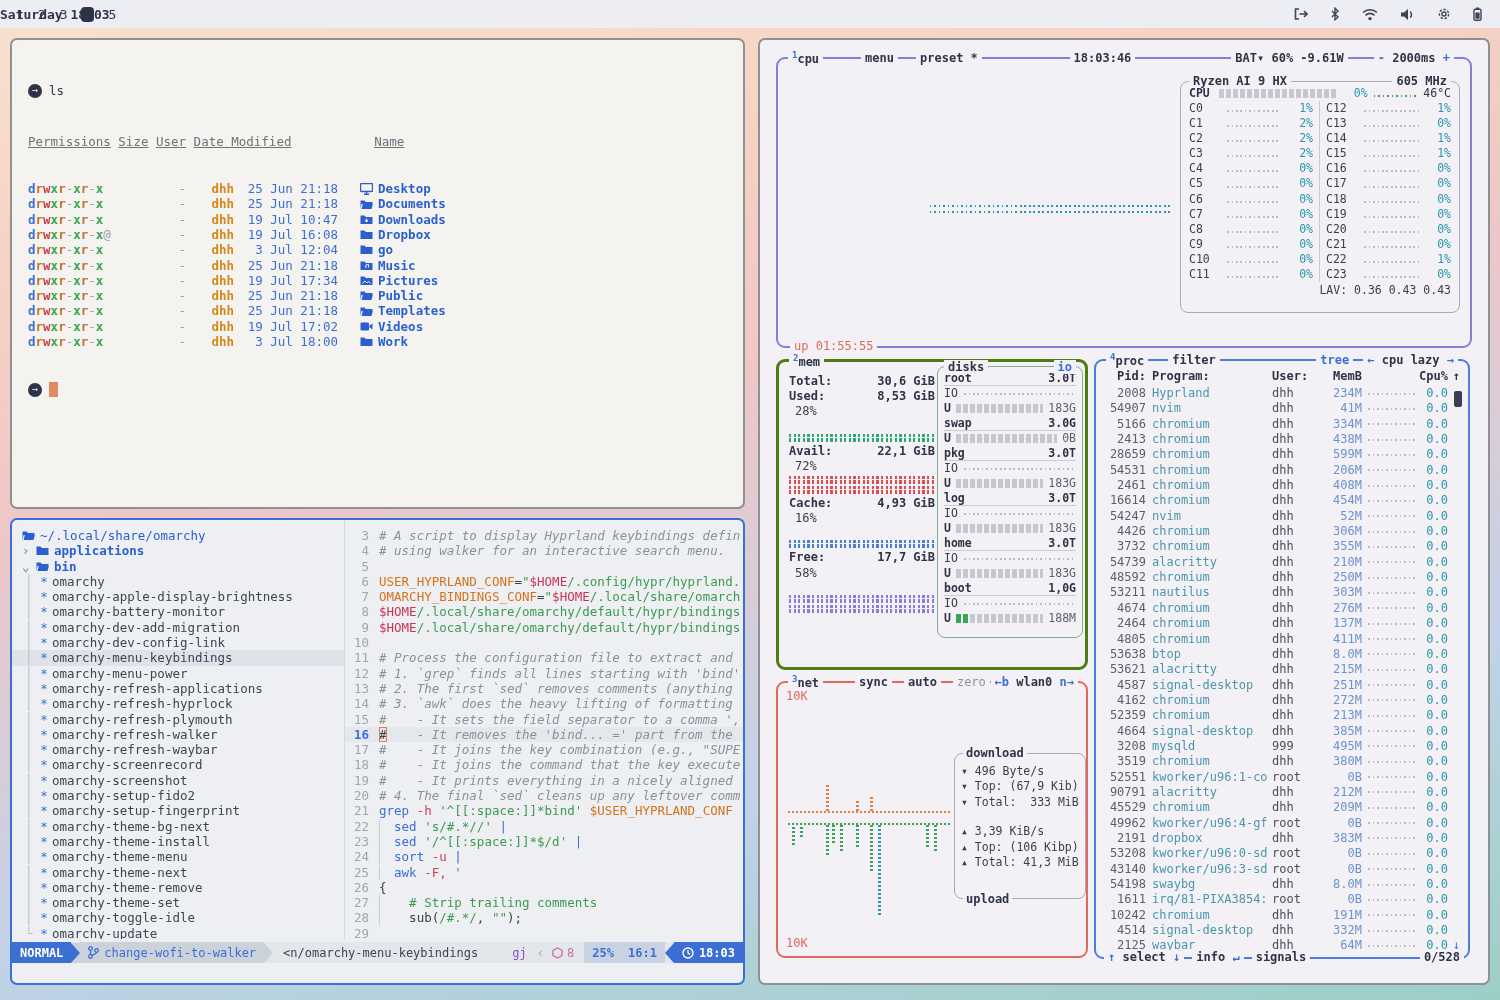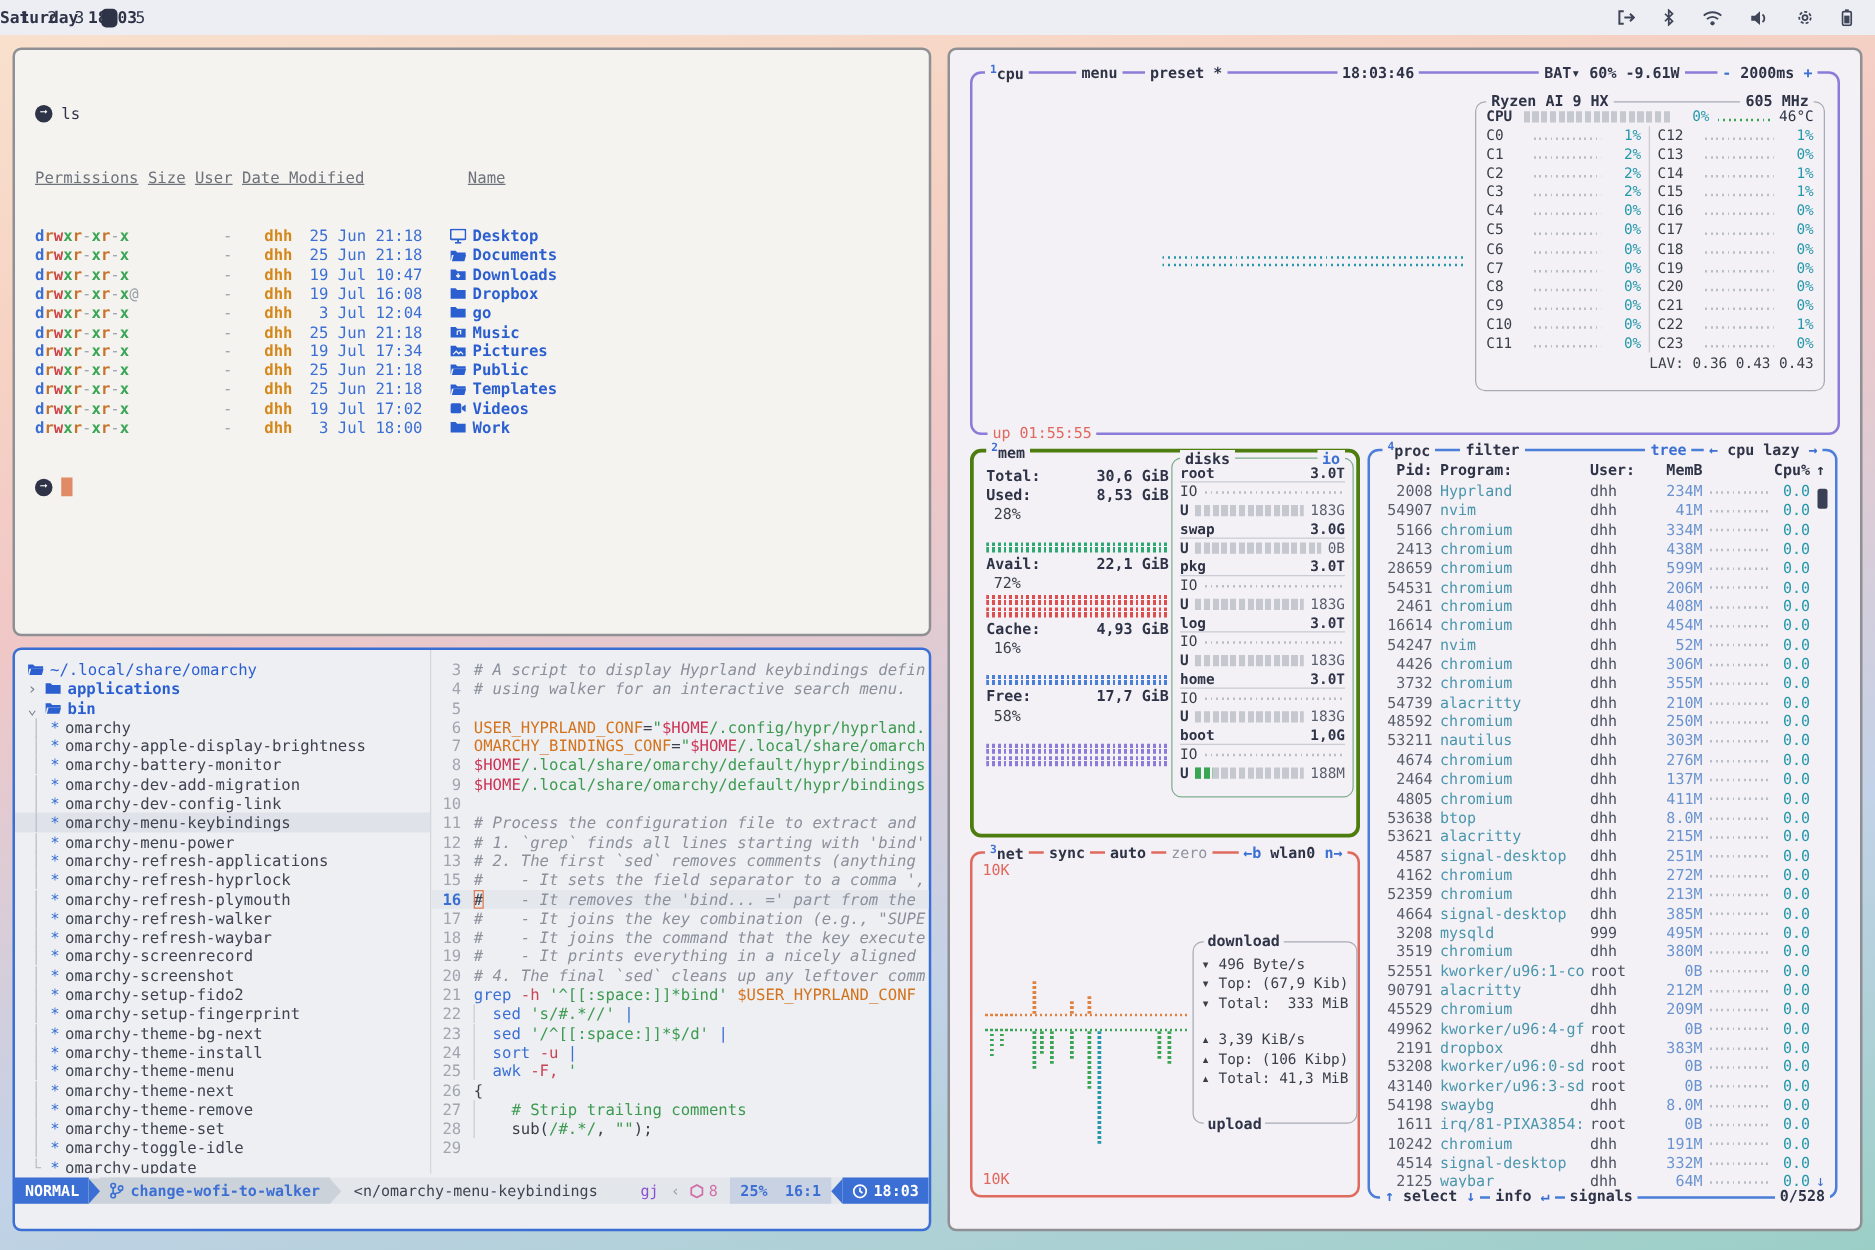--- a/index.html
+++ b/index.html
@@ -67,21 +67,21 @@
   .tk-pp{color:#3b6fd4}
   .tk-gd{color:#c9cdd6}
   .tk-cur{outline:1.6px solid #e07a4f;outline-offset:-1px}
   .statusline{position:absolute;left:0;bottom:20px;width:100%;height:21px;background:#e3e6eb;
               display:flex;align-items:center;font-size:12px}
   .seg{height:21px;display:flex;align-items:center;padding:0 8px}
   .seg-mode{background:#3b6fd4;color:#fff;font-weight:bold}
   .tri{width:0;height:0;border-top:10.5px solid transparent;border-bottom:10.5px solid transparent}
   .tri-mode{border-left:9px solid #3b6fd4}
   .tri2wrap{background:#ccd2da}
-  .seg-branch{background:#ccd2da;color:#3b6fd4;font-weight:bold;gap:5px}
+  .seg-branch{background:#ccd2da;color:#3b6fd4;font-weight:normal;gap:5px}
   .tri-branch{border-left:9px solid #ccd2da}
   .seg-file{color:#3f4450;padding-left:10px}
   .sl-right{margin-left:auto;display:flex;align-items:center;height:21px}
   .sl-keys{color:#8a4fd0;margin-right:10px}
   .sl-sep{color:#9aa4b4;margin-right:8px}
   .sl-plug{color:#d06fa8;display:flex;gap:4px;align-items:center;margin-right:10px}
   .seg-pct{background:#c9d2e2;color:#3b6fd4;font-weight:bold;gap:14px}
   .tri-time{border-right:9px solid #3b6fd4}
   .seg-time{background:#3b6fd4;color:#fff;font-weight:bold;gap:5px}
 
@@ -311,20 +311,21 @@
         <div class="code-line"><span class="gut">4</span><span><span class="tk-cm"># using walker for an interactive search menu.</span></span></div>
         <div class="code-line"><span class="gut">5</span><span></span></div>
         <div class="code-line"><span class="gut">6</span><span><span class="tk-va">USER_HYPRLAND_CONF</span><span class="tk-pl">=</span><span class="tk-st">"</span><span class="tk-dv">$HOME</span><span class="tk-st">/.config/hypr/hyprland.</span></span></div>
         <div class="code-line"><span class="gut">7</span><span><span class="tk-va">OMARCHY_BINDINGS_CONF</span><span class="tk-pl">=</span><span class="tk-st">"</span><span class="tk-dv">$HOME</span><span class="tk-st">/.local/share/omarch</span></span></div>
         <div class="code-line"><span class="gut">8</span><span><span class="tk-dv">$HOME</span><span class="tk-st">/.local/share/omarchy/default/hypr/bindings</span></span></div>
         <div class="code-line"><span class="gut">9</span><span><span class="tk-dv">$HOME</span><span class="tk-st">/.local/share/omarchy/default/hypr/bindings</span></span></div>
         <div class="code-line"><span class="gut">10</span><span></span></div>
         <div class="code-line"><span class="gut">11</span><span><span class="tk-cm"># Process the configuration file to extract and</span></span></div>
         <div class="code-line"><span class="gut">12</span><span><span class="tk-cm"># 1. `grep` finds all lines starting with 'bind'</span></span></div>
         <div class="code-line"><span class="gut">13</span><span><span class="tk-cm"># 2. The first `sed` removes comments (anything</span></span></div>
+        <div class="code-line"><span class="gut">14</span><span><span class="tk-cm"># 3. `awk` does the heavy lifting of formatting</span></span></div>
         <div class="code-line"><span class="gut">15</span><span><span class="tk-cm">#    - It sets the field separator to a comma ',</span></span></div>
         <div class="code-line cl-cur"><span class="gut">16</span><span><span class="tk-pl tk-cur">#</span><span class="tk-cm">    - It removes the 'bind... =' part from the</span></span></div>
         <div class="code-line"><span class="gut">17</span><span><span class="tk-cm">#    - It joins the key combination (e.g., "SUPE</span></span></div>
         <div class="code-line"><span class="gut">18</span><span><span class="tk-cm">#    - It joins the command that the key execute</span></span></div>
         <div class="code-line"><span class="gut">19</span><span><span class="tk-cm">#    - It prints everything in a nicely aligned</span></span></div>
         <div class="code-line"><span class="gut">20</span><span><span class="tk-cm"># 4. The final `sed` cleans up any leftover comm</span></span></div>
         <div class="code-line"><span class="gut">21</span><span><span class="tk-kw">grep</span><span class="tk-pl"> </span><span class="tk-fl">-h</span><span class="tk-pl"> </span><span class="tk-st">'^[[:space:]]*bind'</span><span class="tk-pl"> </span><span class="tk-va">$USER_HYPRLAND_CONF</span></span></div>
         <div class="code-line"><span class="gut">22</span><span><span class="tk-gd">▏</span><span class="tk-pl"> </span><span class="tk-kw">sed</span><span class="tk-pl"> </span><span class="tk-st">'s/#.*//'</span><span class="tk-pl"> </span><span class="tk-pp">|</span></span></div>
         <div class="code-line"><span class="gut">23</span><span><span class="tk-gd">▏</span><span class="tk-pl"> </span><span class="tk-kw">sed</span><span class="tk-pl"> </span><span class="tk-st">'/^[[:space:]]*$/d'</span><span class="tk-pl"> </span><span class="tk-pp">|</span></span></div>
         <div class="code-line"><span class="gut">24</span><span><span class="tk-gd">▏</span><span class="tk-pl"> </span><span class="tk-kw">sort</span><span class="tk-pl"> </span><span class="tk-fl">-u</span><span class="tk-pl"> </span><span class="tk-pp">|</span></span></div>
@@ -648,21 +649,21 @@
             </span>
             <span class="dk-val">188M</span>
           </div>
         </div>
     </div>
   </div>
 
   <div class="bpanel" id="net-box">
     <div class="btitle" style="left:10px">
       <span class="btag"><span class="sup">3</span><span>net</span></span>
-      <span class="btag" style="margin-left:12px">sync</span>
+      <span class="btag" style="margin-left:32px">sync</span>
       <span class="btag" style="margin-left:12px">auto</span>
       <span class="btag" style="margin-left:12px"><span class="gray">zero</span></span>
     </div>
     <div class="btitle" style="right:8px">
       <span class="btag"><span class="blue">←b</span> <span>wlan0</span> <span class="blue">n→</span></span>
     </div>
     <div class="net-scale" style="left:8px;top:6px">10K</div>
     <div class="net-scale" style="left:8px;bottom:6px">10K</div>
 
     <div>

